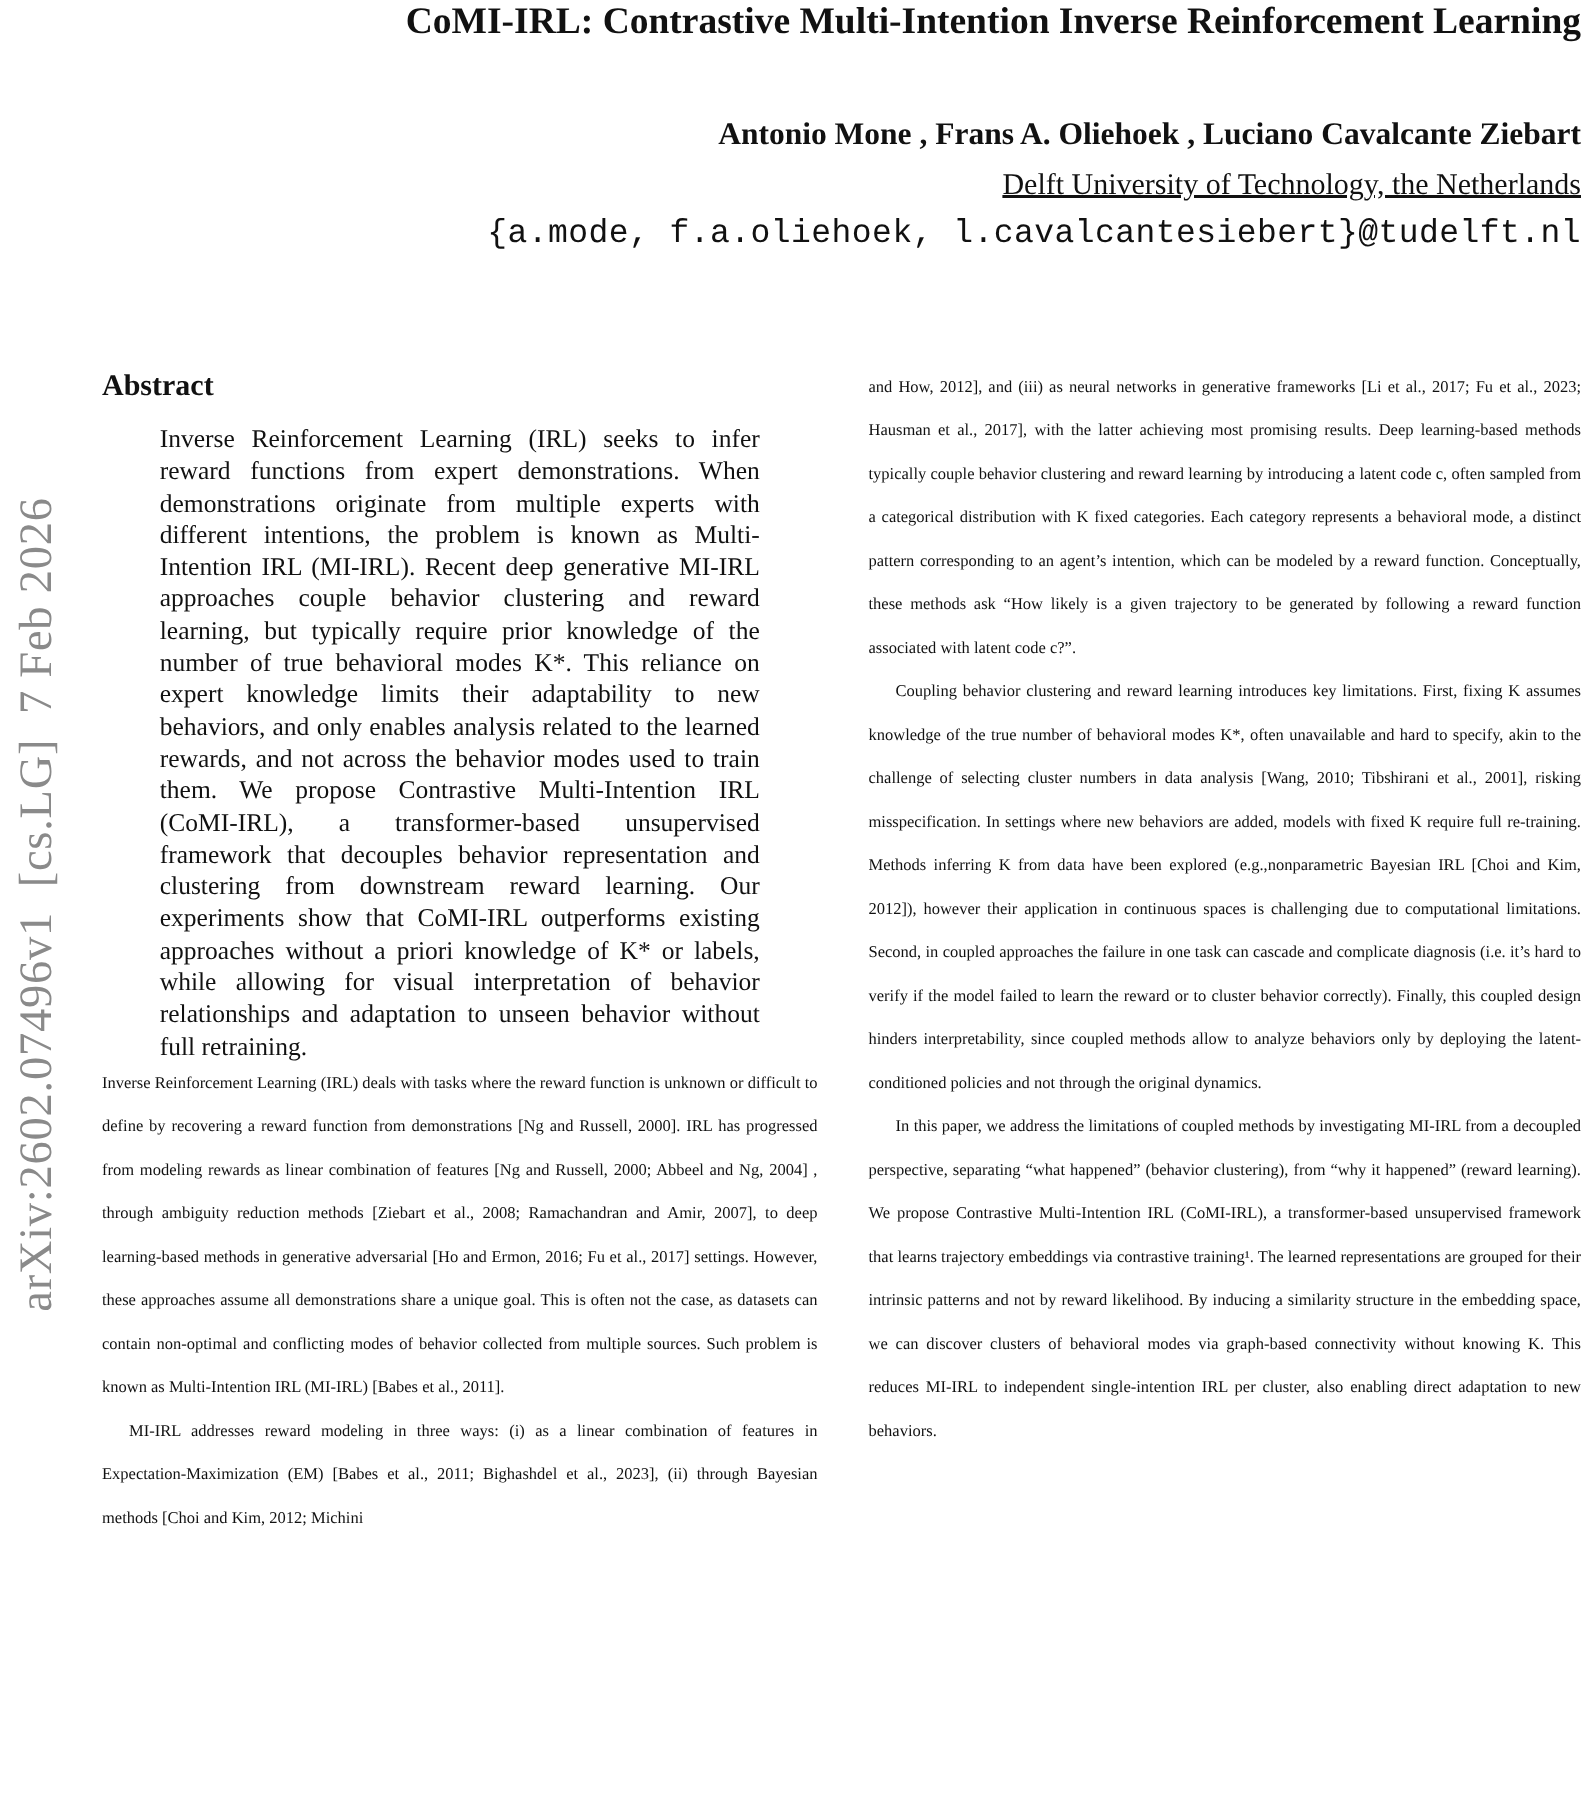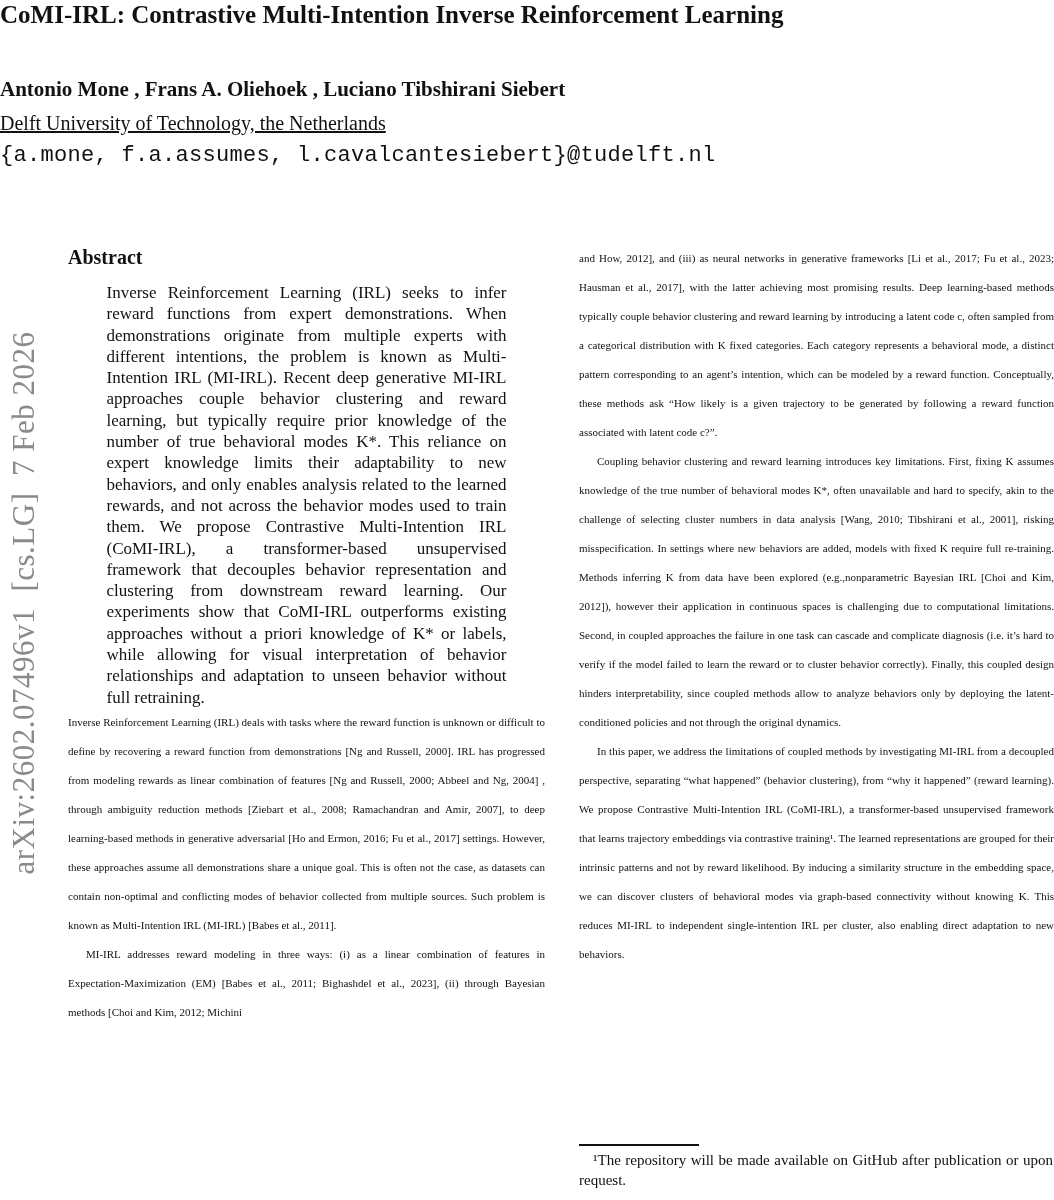--- a/index.html
+++ b/index.html
@@ -32,21 +32,21 @@
     white-space: pre;
     letter-spacing: 0.5px;
   }
 
   
   .paper-header {
     position: absolute;
     top: 0;
     left: 0;
     width: 1054px;
-    text-align: left;
+    text-align: right;
   }
   .paper-title {
     margin: 0;
     padding-top: 1px;
     font-size: 25px;
     font-weight: bold;
     line-height: 28px;
   }
   .authors-line {
     margin-top: 48px;
@@ -135,23 +135,23 @@
 </style>
 </head>
 <body>
 
 <div class="page">
 
   <div class="arxiv-watermark">arXiv:2602.07496v1  [cs.LG]  7 Feb 2026</div>
 
   <header class="paper-header">
     <h1 class="paper-title">CoMI-IRL: Contrastive Multi-Intention Inverse Reinforcement Learning</h1>
-    <div class="authors-line">Antonio Mone ,  Frans A. Oliehoek ,  Luciano Tibshirani Siebert</div>
+    <div class="authors-line">Antonio Mone ,  Frans A. Oliehoek ,  Luciano Cavalcante Ziebart</div>
     <div class="affiliation-line">Delft University of Technology, the Netherlands</div>
-    <div class="emails-line">{a.mone, f.a.assumes, l.cavalcantesiebert}@tudelft.nl</div>
+    <div class="emails-line">{a.mode, f.a.oliehoek, l.cavalcantesiebert}@tudelft.nl</div>
   </header>
 
   <div class="columns">
 
     <div class="col-left">
       <div class="abstract-heading">Abstract</div>
       <p class="abstract-text">Inverse Reinforcement Learning (IRL) seeks to infer reward functions from expert demonstrations. When demonstrations originate from multiple experts with different intentions, the problem is known as Multi-Intention IRL (MI-IRL). Recent deep generative MI-IRL approaches couple behavior clustering and reward learning, but typically require prior knowledge of the number of true behavioral modes K*. This reliance on expert knowledge limits their adaptability to new behaviors, and only enables analysis related to the learned rewards, and not across the behavior modes used to train them. We propose Contrastive Multi-Intention IRL (CoMI-IRL), a transformer-based unsupervised framework that decouples behavior representation and clustering from downstream reward learning. Our experiments show that CoMI-IRL outperforms existing approaches without a priori knowledge of K* or labels, while allowing for visual interpretation of behavior relationships and adaptation to unseen behavior without full retraining.</p>
 
 
       <p class="body-par">Inverse Reinforcement Learning (IRL) deals with tasks where the reward function is unknown or difficult to define by recovering a reward function from demonstrations [Ng and Russell, 2000]. IRL has progressed from modeling rewards as linear combination of features [Ng and Russell, 2000; Abbeel and Ng, 2004] , through ambiguity reduction methods [Ziebart et al., 2008; Ramachandran and Amir, 2007], to deep learning-based methods in generative adversarial [Ho and Ermon, 2016; Fu et al., 2017] settings. However, these approaches assume all demonstrations share a unique goal. This is often not the case, as datasets can contain non-optimal and conflicting modes of behavior collected from multiple sources. Such problem is known as Multi-Intention IRL (MI-IRL) [Babes et al., 2011].</p>
@@ -159,18 +159,14 @@
     </div>
 
     <div class="col-right">
       <p class="body-par">and How, 2012], and (iii) as neural networks in generative frameworks [Li et al., 2017; Fu et al., 2023; Hausman et al., 2017], with the latter achieving most promising results. Deep learning-based methods typically couple behavior clustering and reward learning by introducing a latent code c, often sampled from a categorical distribution with K fixed categories. Each category represents a behavioral mode, a distinct pattern corresponding to an agent’s intention, which can be modeled by a reward function. Conceptually, these methods ask “How likely is a given trajectory to be generated by following a reward function associated with latent code c?”.</p>
       <p class="body-par indent">Coupling behavior clustering and reward learning introduces key limitations. First, fixing K assumes knowledge of the true number of behavioral modes K*, often unavailable and hard to specify, akin to the challenge of selecting cluster numbers in data analysis [Wang, 2010; Tibshirani et al., 2001], risking misspecification. In settings where new behaviors are added, models with fixed K require full re-training. Methods inferring K from data have been explored (e.g.,nonparametric Bayesian IRL [Choi and Kim, 2012]), however their application in continuous spaces is challenging due to computational limitations. Second, in coupled approaches the failure in one task can cascade and complicate diagnosis (i.e. it’s hard to verify if the model failed to learn the reward or to cluster behavior correctly). Finally, this coupled design hinders interpretability, since coupled methods allow to analyze behaviors only by deploying the latent-conditioned policies and not through the original dynamics.</p>
       <p class="body-par indent">In this paper, we address the limitations of coupled methods by investigating MI-IRL from a decoupled perspective, separating “what happened” (behavior clustering), from “why it happened” (reward learning). We propose Contrastive Multi-Intention IRL (CoMI-IRL), a transformer-based unsupervised framework that learns trajectory embeddings via contrastive training¹. The learned representations are grouped for their intrinsic patterns and not by reward likelihood. By inducing a similarity structure in the embedding space, we can discover clusters of behavioral modes via graph-based connectivity without knowing K. This reduces MI-IRL to independent single-intention IRL per cluster, also enabling direct adaptation to new behaviors.</p>
     </div>
 
   </div>
 
-  <div class="footnote">
-    <div class="footnote-rule"></div>
-    <p class="footnote-text">¹The repository will be made available on GitHub after publication or upon request.</p>
-  </div>
 
 </div>
 
 </body></html>

